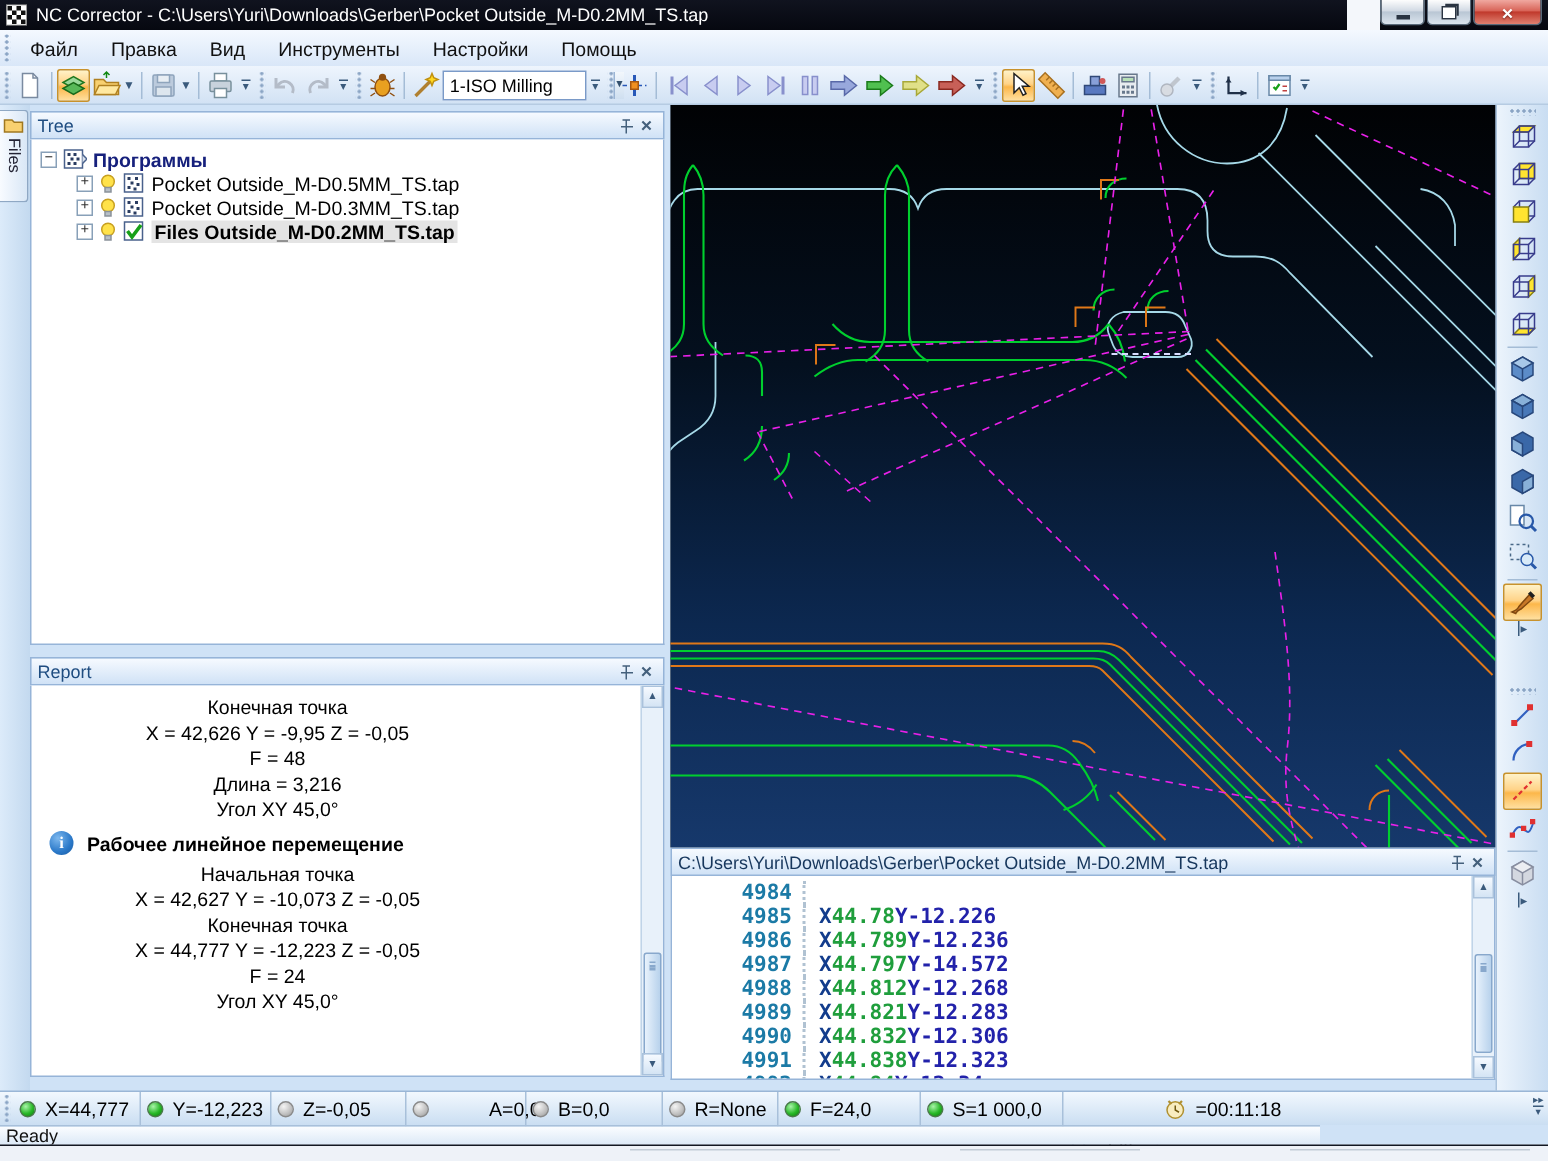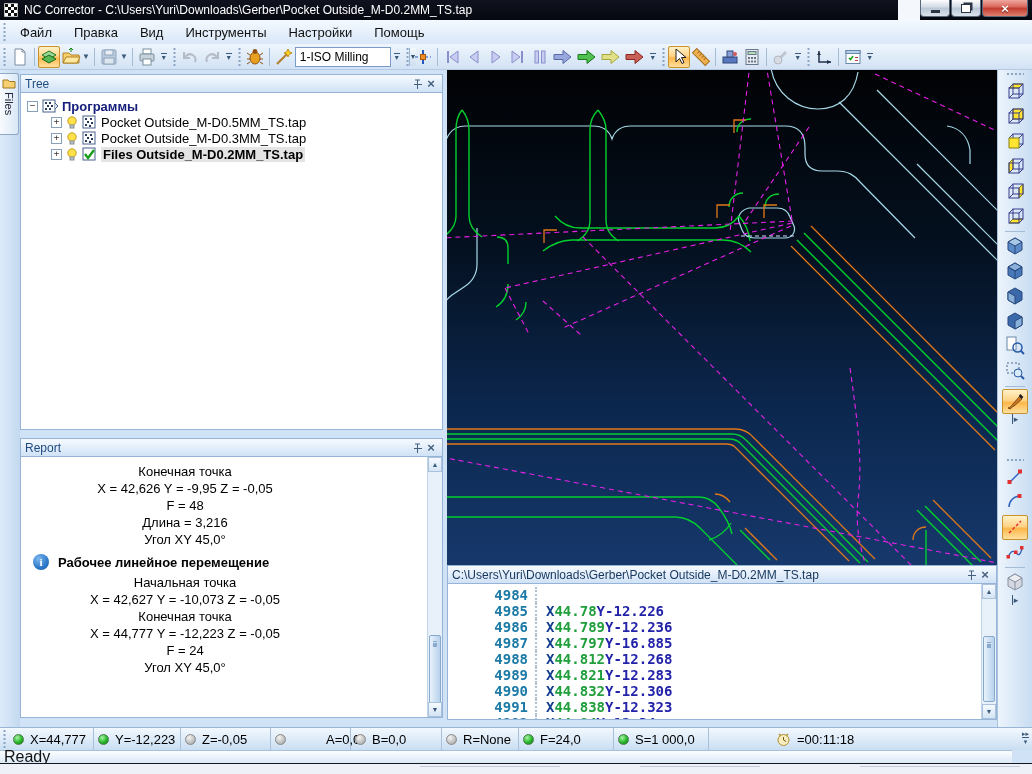--- a/index.html
+++ b/index.html
@@ -76,21 +76,21 @@
   .rail-collapse .cbar{border-left:1px solid #3a5a7c;margin-right:1px;}
   
   .statusbar{left:0;top:727px;width:1032px;height:23px;background:linear-gradient(#f2f8fe,#cadef2);border-top:1px solid #9ab6d6;display:flex;align-items:center;box-sizing:border-box;font-size:13px;color:#000;}
   .seg{display:flex;align-items:center;gap:6px;height:23px;border-right:1px solid #a8c0da;box-sizing:border-box;padding-left:4px;flex:none;}
   .seg.nob{border-right:none;}
   .led{width:11px;height:11px;border-radius:50%;flex:none;}
   .led.g{background:radial-gradient(circle at 35% 30%,#a8f4a8,#28b828 55%,#0a7a0a);border:1px solid #4a7a4a;box-sizing:border-box;}
   .led.o{background:radial-gradient(circle at 35% 30%,#f4f4f4,#c4c4c4 55%,#989898);border:1px solid #8a8a8a;box-sizing:border-box;}
   .sb-expand{position:absolute;right:3px;top:2px;display:flex;flex-direction:column;align-items:center;color:#3a5a7c;font-size:7px;line-height:7px;}
   
-  .readybar{left:0;top:750px;width:1012px;height:13px;background:linear-gradient(#fbfdff,#dcE9f7);border-top:1px solid #a8c0da;font-size:16px;color:#111;display:flex;align-items:center;padding-left:4px;box-sizing:border-box;}
+  .readybar{left:0;top:750px;width:880px;height:13px;background:linear-gradient(#fbfdff,#dcE9f7);border-top:1px solid #a8c0da;font-size:12px;color:#111;display:flex;align-items:center;padding-left:4px;box-sizing:border-box;}
   .bottomstrip{left:0;top:763px;width:1032px;height:11px;background:#eef2f8;border-top:1px solid #121722;}
   .tbseg{position:absolute;top:2px;height:1px;background:#c2cbd6;}
   
   .viewport{left:447px;top:70px;width:550px;height:495px;background:#04101f;}
   
   .gc-hd-title{white-space:nowrap;overflow:hidden;color:#16365c;}
 </style>
 </head>
 <body>
 
@@ -745,21 +745,21 @@
         <div class="grow">
             <span class="gnum">4985</span>
             <span class="gline"><span class="gx">X44.78</span><span class="gy">Y-12.226</span></span>
           </div>
         <div class="grow">
             <span class="gnum">4986</span>
             <span class="gline"><span class="gx">X44.789</span><span class="gy">Y-12.236</span></span>
           </div>
         <div class="grow">
             <span class="gnum">4987</span>
-            <span class="gline"><span class="gx">X44.797</span><span class="gy">Y-16.885</span></span>
+            <span class="gline"><span class="gx">X44.797</span><span class="gy">Y-14.572</span></span>
           </div>
         <div class="grow">
             <span class="gnum">4988</span>
             <span class="gline"><span class="gx">X44.812</span><span class="gy">Y-12.268</span></span>
           </div>
         <div class="grow">
             <span class="gnum">4989</span>
             <span class="gline"><span class="gx">X44.821</span><span class="gy">Y-12.283</span></span>
           </div>
         <div class="grow">

